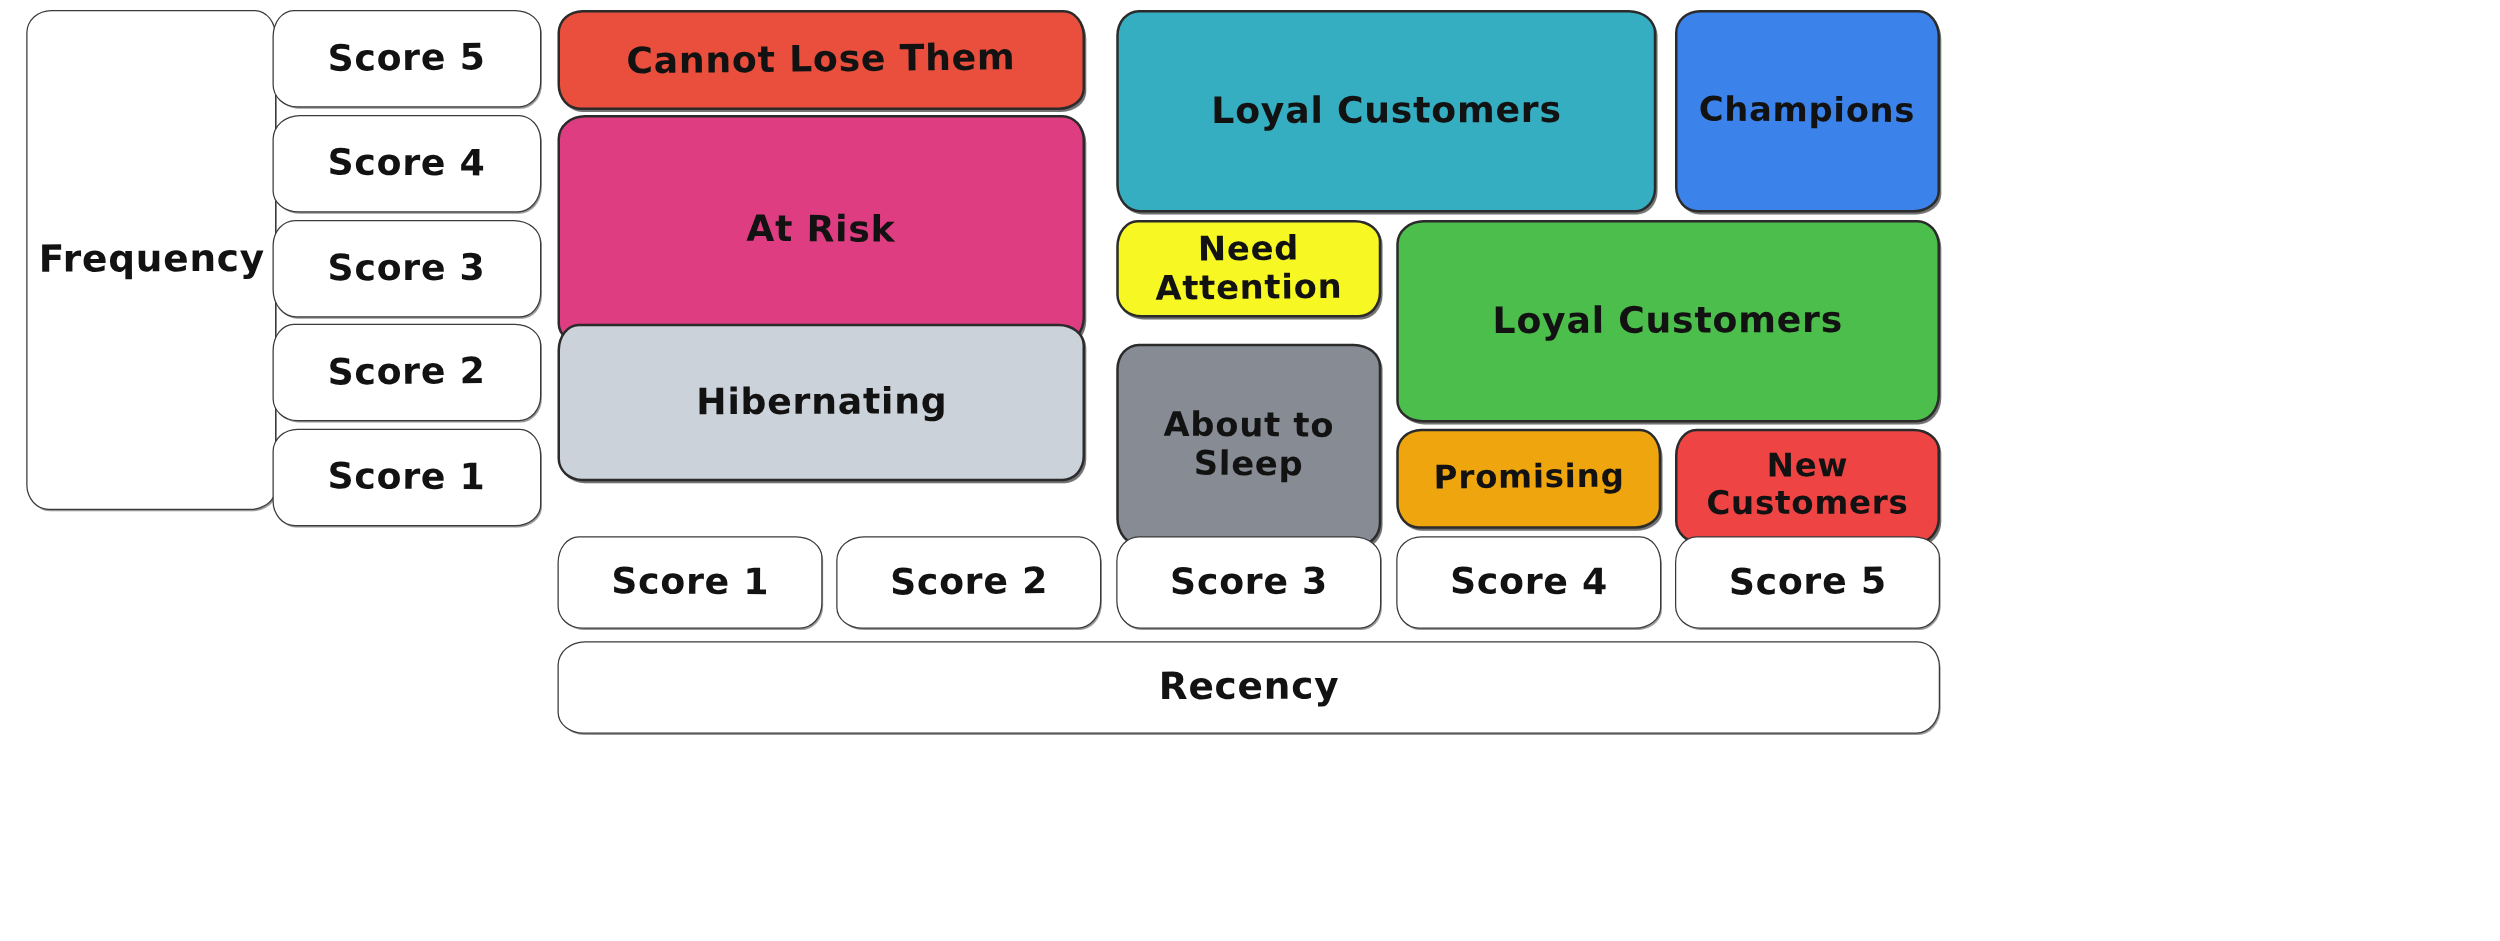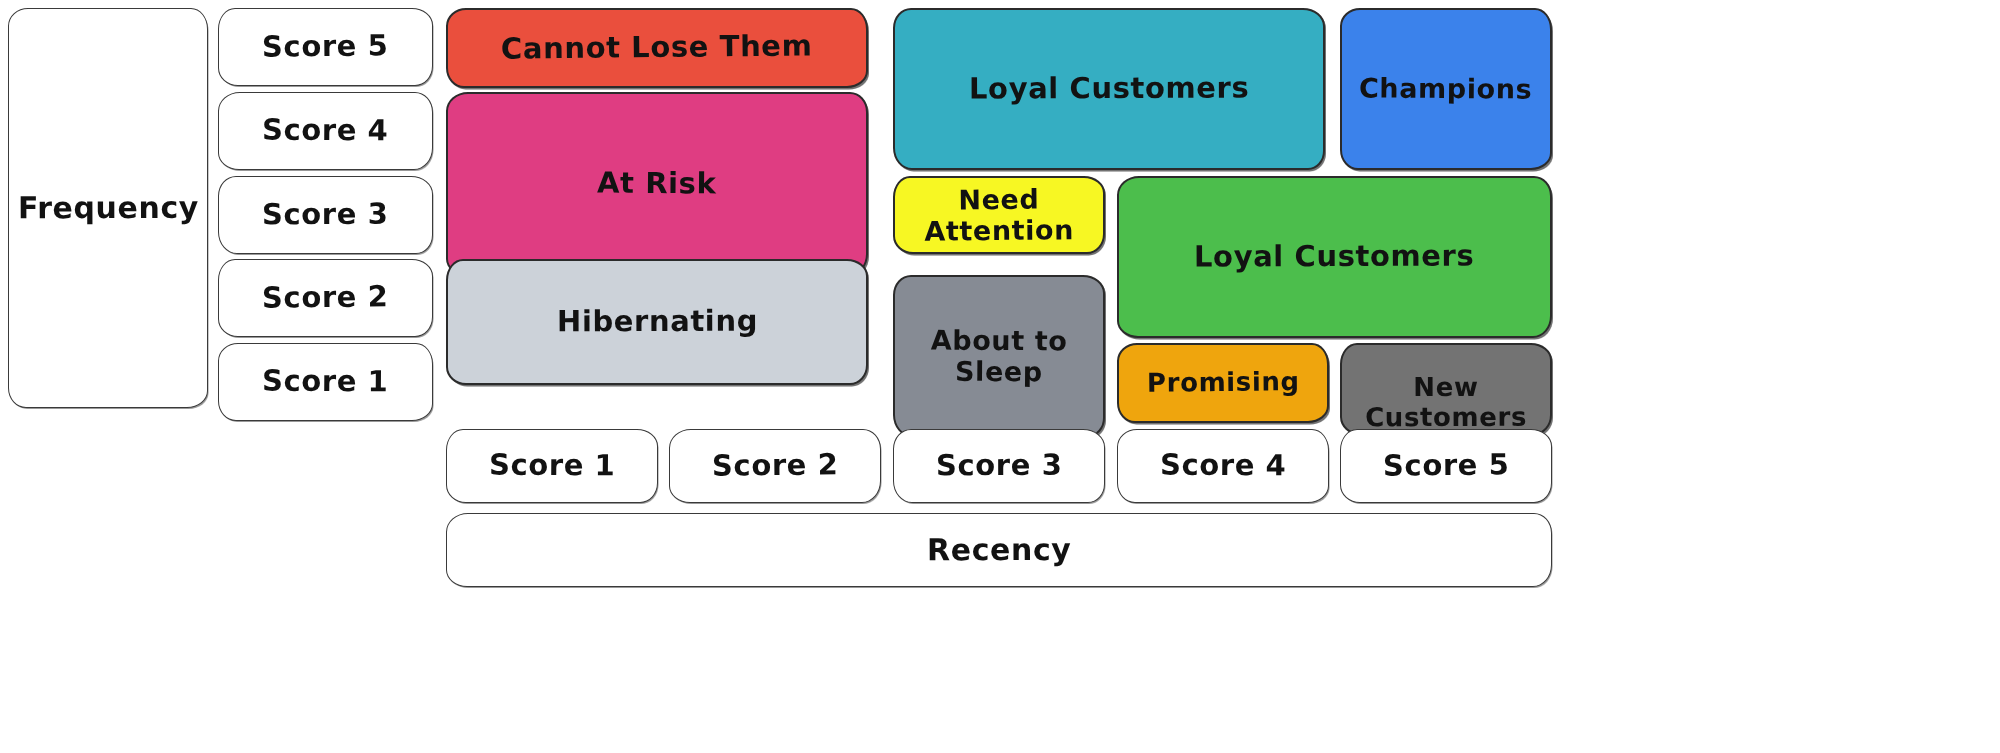--- a/index.html
+++ b/index.html
@@ -69,21 +69,21 @@
 
   .tilt-a .lbl { transform: rotate(-0.6deg); }
   .tilt-b .lbl { transform: rotate(0.4deg); }
   .tilt-c .lbl { transform: rotate(-0.2deg); }
 </style>
 </head>
 <body>
 
 <div id="canvas">
 
-  <div class="box plain r1 tilt-c" style="left:8px; top:8px; width:200px; height:400px;">
+  <div class="box plain r1 tilt-c" style="left:21px; top:8px; width:200px; height:400px;">
     <span class="lbl t-axis">Frequency</span>
   </div>
 
   <div class="box plain r2 tilt-a" style="left:218px; top:8px; width:215px; height:78px;">
     <span class="lbl t-score">Score 5</span>
   </div>
   <div class="box plain r3 tilt-b" style="left:218px; top:92px; width:215px; height:78px;">
     <span class="lbl t-score">Score 4</span>
   </div>
   <div class="box plain r4 tilt-c" style="left:218px; top:176px; width:215px; height:78px;">
@@ -125,21 +125,21 @@
   </div>
 
   <div class="box r4 tilt-b" style="left:893px; top:259px; width:212px; height:162px; background:#868b94;margin-top:16px;">
     <span class="lbl t-seg-md">About to Sleep</span>
   </div>
 
   <div class="box r1 tilt-a" style="left:1117px; top:343px; width:212px; height:80px; background:#efa50d;">
     <span class="lbl t-seg-sm">Promising</span>
   </div>
 
-  <div class="box r2 tilt-c" style="left:1340px; top:343px; width:212px; height:92px; background:#737373;align-items:flex-end;">
+  <div class="box r2 tilt-c" style="left:1340px; top:343px; width:212px; height:92px; background:#ef4444;">
     <span class="lbl t-seg-sm">New Customers</span>
   </div>
 
   <div class="box plain r2 tilt-b" style="left:446px; top:429px; width:212px; height:74px;">
     <span class="lbl t-score">Score 1</span>
   </div>
   <div class="box plain r3 tilt-a" style="left:669px; top:429px; width:212px; height:74px;">
     <span class="lbl t-score">Score 2</span>
   </div>
   <div class="box plain r4 tilt-c" style="left:893px; top:429px; width:212px; height:74px;">

